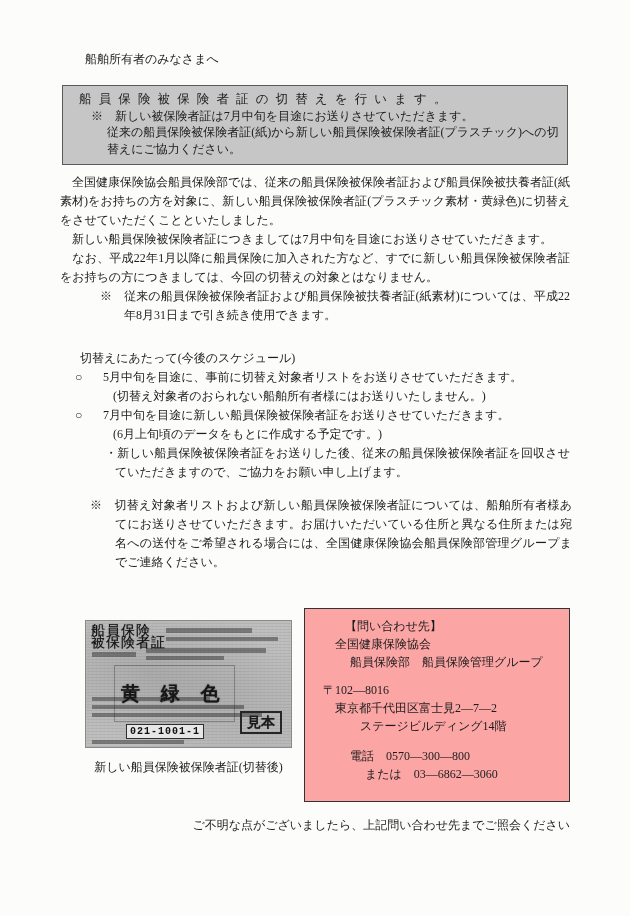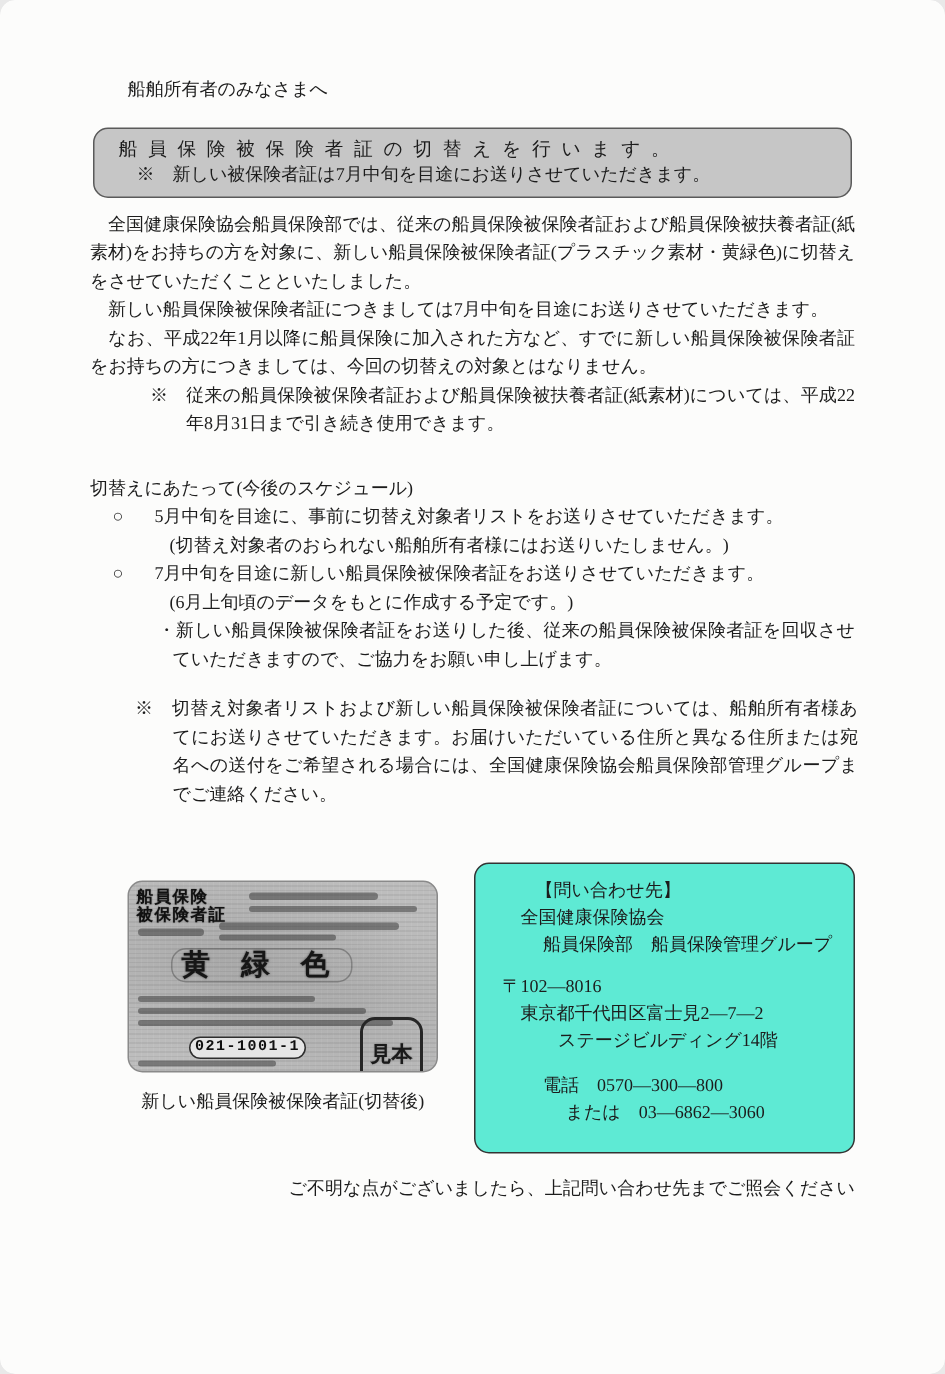--- a/index.html
+++ b/index.html
@@ -1,15 +1,15 @@
 <!DOCTYPE html>
 <html><head>
 <meta charset="utf-8">
 <style>
-  * { margin:0; padding:0; box-sizing:border-box;border-radius:10px; }
+  * { margin:0; padding:0; box-sizing:border-box; }
   html,body { background:#e9e9e9; }
   .page {
     width:630px; height:916px; margin:0 auto; position:relative;
     background:#fcfcfb;
     font-family:"Liberation Serif","DejaVu Serif",serif;
     color:#1c1c1c;
     font-size:12px; line-height:19px;
     padding:50px 60px 0 60px;
     overflow:hidden;
   }
@@ -21,21 +21,21 @@
     line-height:16.5px;
   }
   .notice-title { letter-spacing:2px; font-size:12.5px; }
   .notice-note1 { padding-left:12px; }
   .notice-note2 { padding-left:28px; }
   .body-text { margin-top:8px; }
   .para { text-align:justify; }
   .para-note {
     margin-left:40px; padding-left:24px; text-indent:-24px; text-align:justify;
   }
-  .sched-heading { margin-top:24px; }
+  .sched-heading { margin-top:24px;margin-left:20px; }
   .sched-item { display:flex; margin-left:15px; }
   .sched-marker { width:28px; flex:0 0 28px; }
   .sched-text { flex:1; }
   .sched-sub { margin-left:53px; }
   .sched-sub2 { margin-left:45px; padding-left:10px; text-indent:-10px; text-align:justify; }
   .address-note {
     margin-top:14px; margin-left:30px; padding-left:25px; text-indent:-25px;
     text-align:justify; width:482px;
   }
   .bottom-row { margin-top:36px; display:flex; }
@@ -45,55 +45,55 @@
     border:1px solid #8a8a8a;
     background:
       radial-gradient(ellipse at 30% 40%, rgba(0,0,0,.10), transparent 62%),
       radial-gradient(ellipse at 75% 70%, rgba(0,0,0,.07), transparent 55%),
       repeating-linear-gradient(0deg, rgba(0,0,0,.06) 0 1px, transparent 1px 3px),
       repeating-linear-gradient(90deg, rgba(255,255,255,.06) 0 1px, transparent 1px 4px),
       #bdbdbd;
   }
   .card-title {
     position:absolute; left:5px; top:4px;
-    font-size:11px; line-height:12px; font-weight:bold; color:#111;
+    font-size:14px; line-height:12px; font-weight:normal; color:#111;
     text-shadow:0 0 1px rgba(0,0,0,.55); letter-spacing:1px;
   }
   .card-color {
     position:absolute; left:28px; top:44px;
     font-size:19px; font-weight:bold; letter-spacing:8px; color:#161616;
     text-shadow:0 0 1.5px rgba(0,0,0,.6);
-    border:1px solid rgba(40,40,40,.35); padding:1px 6px;
+    border:1px solid rgba(40,40,40,.35); padding:18px 6px;
   }
   .card-number {
     position:absolute; left:40px; top:103px;
     font-family:"Liberation Mono","DejaVu Sans Mono",monospace;
     font-size:10px; font-weight:bold; letter-spacing:1px; color:#101010;
     background:#e6e6e6; border:1px solid #2e2e2e; padding:0 3px; line-height:13px;
   }
   .card-sample {
     position:absolute; right:9px; top:90px;
-    border:2px solid #262626; padding:15px 5px;
+    border:2px solid #262626; padding:1px 5px;
     font-size:14px; font-weight:bold; color:#1a1a1a; line-height:17px;
     text-shadow:0 0 1px rgba(0,0,0,.5);
   }
   .bar { position:absolute; background:rgba(35,35,35,.45); filter:blur(.4px); }
   .b1  { left:80px;  top:7px;   width:86px;  height:5px; }
   .b2  { left:80px;  top:16px;  width:112px; height:4px; }
   .b3  { left:60px;  top:27px;  width:120px; height:5px; }
   .b4  { left:60px;  top:35px;  width:78px;  height:4px; }
   .b5  { left:6px;   top:31px;  width:44px;  height:5px; }
   .b6  { left:6px;   top:76px;  width:118px; height:4px; }
   .b7  { left:6px;   top:84px;  width:152px; height:4px; }
   .b8  { left:6px;   top:92px;  width:170px; height:4px; }
   .b10 { left:6px;   top:119px; width:92px;  height:4px; }
   .card-caption { margin-top:10px; text-align:center; width:207px; }
   .contact-box {
-    margin-left:24px; width:272px; min-height:194px;
-    border:1px solid #333; background:#5eead4;
+    margin-left:12px; width:272px; min-height:194px;
+    border:1px solid #333; background:#fca5a5;
     padding:8px 10px 8px 14px; line-height:18px;
   }
   .c-heading  { margin-left:26px; }
   .c-org      { margin-left:16px; }
   .c-dept     { margin-left:31px; margin-bottom:10px;font-family:Liberation Serif, serif; }
   .c-postal   { margin-left:4px;  }
   .c-addr1    { margin-left:16px; }
   .c-addr2    { margin-left:41px; margin-bottom:12px; }
   .c-tel      { margin-left:31px; }
   .c-tel2     { margin-left:46px; }
@@ -103,20 +103,21 @@
 </head>
 <body>
 
 <div class="page">
 
   <div class="salutation">船舶所有者のみなさまへ</div>
 
   <div class="notice-box">
     <div class="notice-title">船 員 保 険 被 保 険 者 証 の 切 替 え を 行 い ま す 。</div>
     <div class="notice-note1">※　新しい被保険者証は7月中旬を目途にお送りさせていただきます。</div>
+    <div class="notice-note2">従来の船員保険被保険者証(紙)から新しい船員保険被保険者証(プラスチック)への切替えにご協力ください。</div>
   </div>
 
   <div class="body-text">
     <div class="para">　全国健康保険協会船員保険部では、従来の船員保険被保険者証および船員保険被扶養者証(紙素材)をお持ちの方を対象に、新しい船員保険被保険者証(プラスチック素材・黄緑色)に切替えをさせていただくことといたしました。</div>
     <div class="para">　新しい船員保険被保険者証につきましては7月中旬を目途にお送りさせていただきます。</div>
     <div class="para">　なお、平成22年1月以降に船員保険に加入された方など、すでに新しい船員保険被保険者証をお持ちの方につきましては、今回の切替えの対象とはなりません。</div>
     <div class="para-note">※　従来の船員保険被保険者証および船員保険被扶養者証(紙素材)については、平成22年8月31日まで引き続き使用できます。</div>
   </div>
 
   <div class="sched-heading">切替えにあたって(今後のスケジュール)</div>

